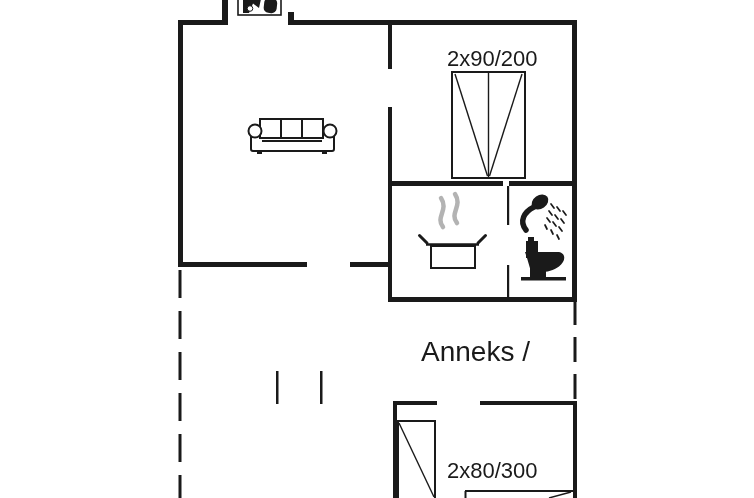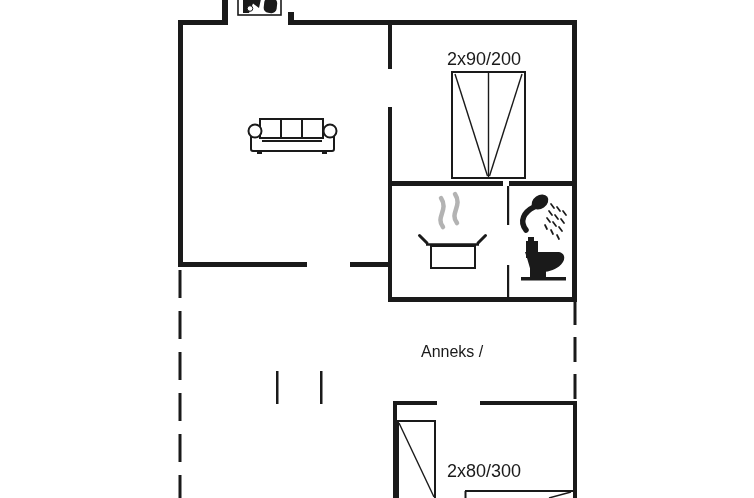--- a/index.html
+++ b/index.html
@@ -20,22 +20,22 @@
   .dash{stroke:var(--line,#1a1a1a);stroke-width:3;fill:none;}
   .drop{stroke:var(--line,#1a1a1a);stroke-width:1.7;stroke-linecap:round;}
   .arm{fill:none;stroke:var(--line,#1a1a1a);stroke-width:5.5;stroke-linecap:round;}
   .handle{fill:none;stroke:var(--line,#1a1a1a);stroke-width:3;stroke-linecap:round;}
   .rim{fill:none;stroke:var(--line,#1a1a1a);stroke-width:2.6;}
   .label{
     position:absolute;color:var(--line,#1a1a1a);
     font-family:"Liberation Sans",sans-serif;
     white-space:nowrap;
   }
-  .bed-label{font-size:18px;line-height:18px;}
-  .annex-label{font-size:16px;line-height:27px;}
+  .bed-label{font-size:22px;line-height:18px;}
+  .annex-label{font-size:28px;line-height:27px;}
 </style>
 </head>
 <body>
 
 <div id="canvas">
 
   <svg id="plan-svg" width="754" height="498" viewBox="0 0 754 498">
 
     <g>
       <rect class="w" x="178" y="20" width="50" height="5"></rect>

